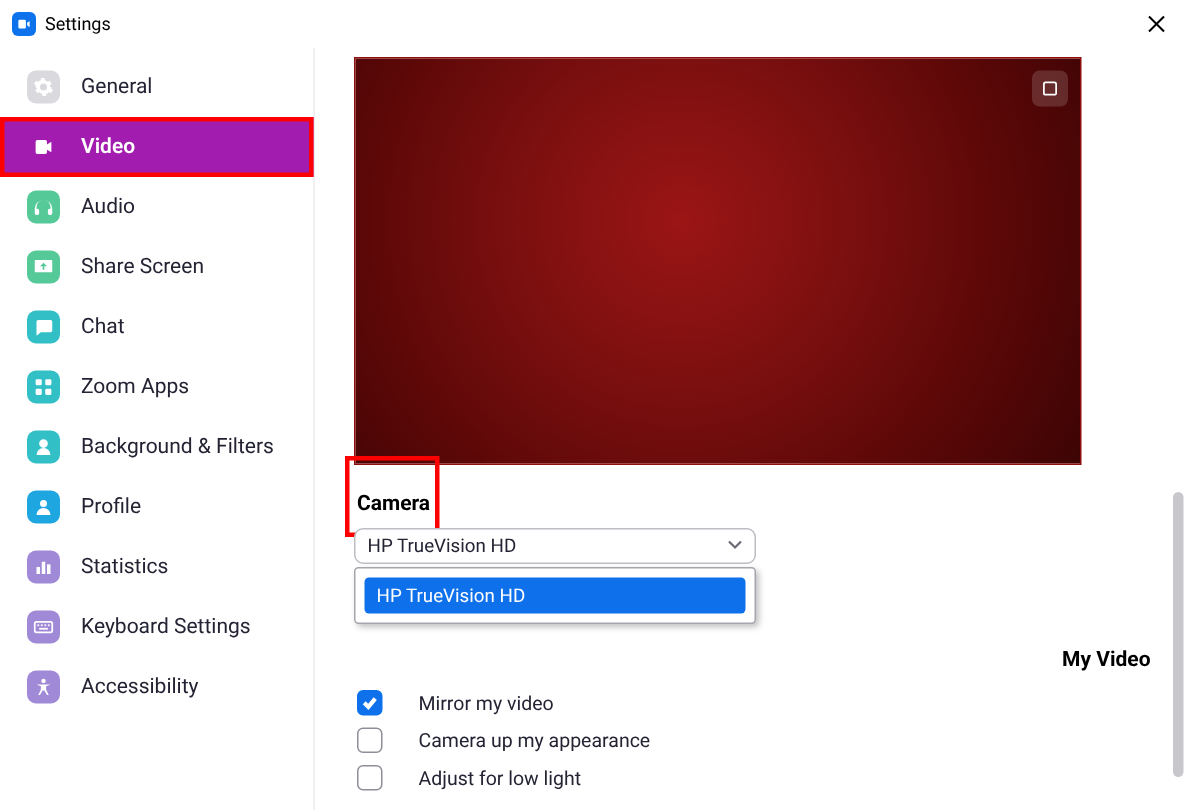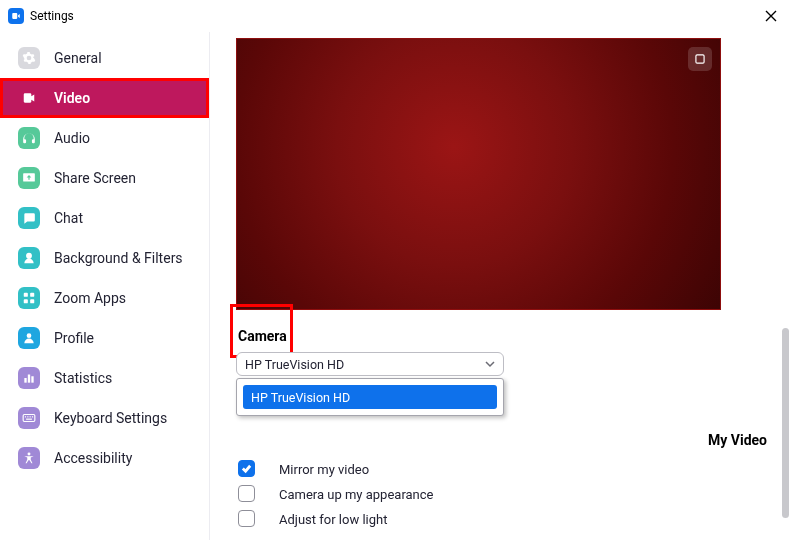--- a/index.html
+++ b/index.html
@@ -10,21 +10,21 @@
     .titlebar .app-icon svg { width:10px; height:10px; fill:#fff; }
     .titlebar .title { font-size: 12px; color:#000; }
     .titlebar .spacer { flex:1; }
     .titlebar .close { width:28px; height:28px; display:flex; align-items:center; justify-content:center; color:#000; }
 
     .content { display:flex; height: calc(540px - 28px); }
     .sidebar { width:210px; border-right:1px solid #ececf1; padding:6px 0; display:flex; flex-direction:column; gap:0; }
     .side-item { height:40px; display:flex; align-items:center; padding:0 18px; gap:14px; cursor:pointer; color:#232333; font-size:14px; position:relative; }
     .side-item .icon { width:22px; height:22px; border-radius:6px; display:flex; align-items:center; justify-content:center; flex-shrink:0; }
     .side-item .icon svg { width:14px; height:14px; fill:#fff; }
-    .side-item.selected { background:#be185d; color:#fff; font-weight:600; }
+    .side-item.selected { background:#a21caf; color:#fff; font-weight:600; }
     .side-item.selected .icon svg { fill:#fff; }
     .highlight-red { position:absolute; inset:0; border:3px solid #ff0000; pointer-events:none; }
 
     .icon.general  { background:#d9d9de; }
     .icon.video    { background:transparent; }
     .side-item.selected .icon.video svg { fill:#fff; }
     .icon.audio    { background:#56c999; }
     .icon.share    { background:#56c999; }
     .icon.chat     { background:#32c0c6; }
     .icon.zoomapps { background:#32c0c6; }
@@ -120,38 +120,38 @@
     <div class="side-item">
       <div class="icon chat">
         <svg viewBox="0 0 24 24">
             <path d="M4 4h16a2 2 0 0 1 2 2v10a2 2 0 0 1-2 2H9l-5 4V6a2 2 0 0 1 2-2z"></path>
           </svg>
       </div>
       <span>Chat</span>
     </div>
 
     <div class="side-item">
-      <div class="icon bgfilter">
-        <svg viewBox="0 0 24 24">
-            <path d="M12 3a5 5 0 1 1 0 10 5 5 0 0 1 0-10zm-8 18a8 8 0 0 1 16 0H4z"></path>
-          </svg>
-      </div>
-      <span>Background &amp; Filters</span>
-    </div>
-
-    <div class="side-item">
       <div class="icon zoomapps">
         <svg viewBox="0 0 24 24">
             <rect x="3" y="3" width="7" height="7" rx="1.5"></rect>
             <rect x="14" y="3" width="7" height="7" rx="1.5"></rect>
             <rect x="3" y="14" width="7" height="7" rx="1.5"></rect>
             <rect x="14" y="14" width="7" height="7" rx="1.5"></rect>
           </svg>
       </div>
       <span>Zoom Apps</span>
+    </div>
+
+    <div class="side-item">
+      <div class="icon bgfilter">
+        <svg viewBox="0 0 24 24">
+            <path d="M12 3a5 5 0 1 1 0 10 5 5 0 0 1 0-10zm-8 18a8 8 0 0 1 16 0H4z"></path>
+          </svg>
+      </div>
+      <span>Background &amp; Filters</span>
     </div>
 
 
     <div class="side-item">
       <div class="icon profile">
         <svg viewBox="0 0 24 24">
             <circle cx="12" cy="8" r="4"></circle>
             <path d="M4 21a8 8 0 0 1 16 0z"></path>
           </svg>
       </div>

